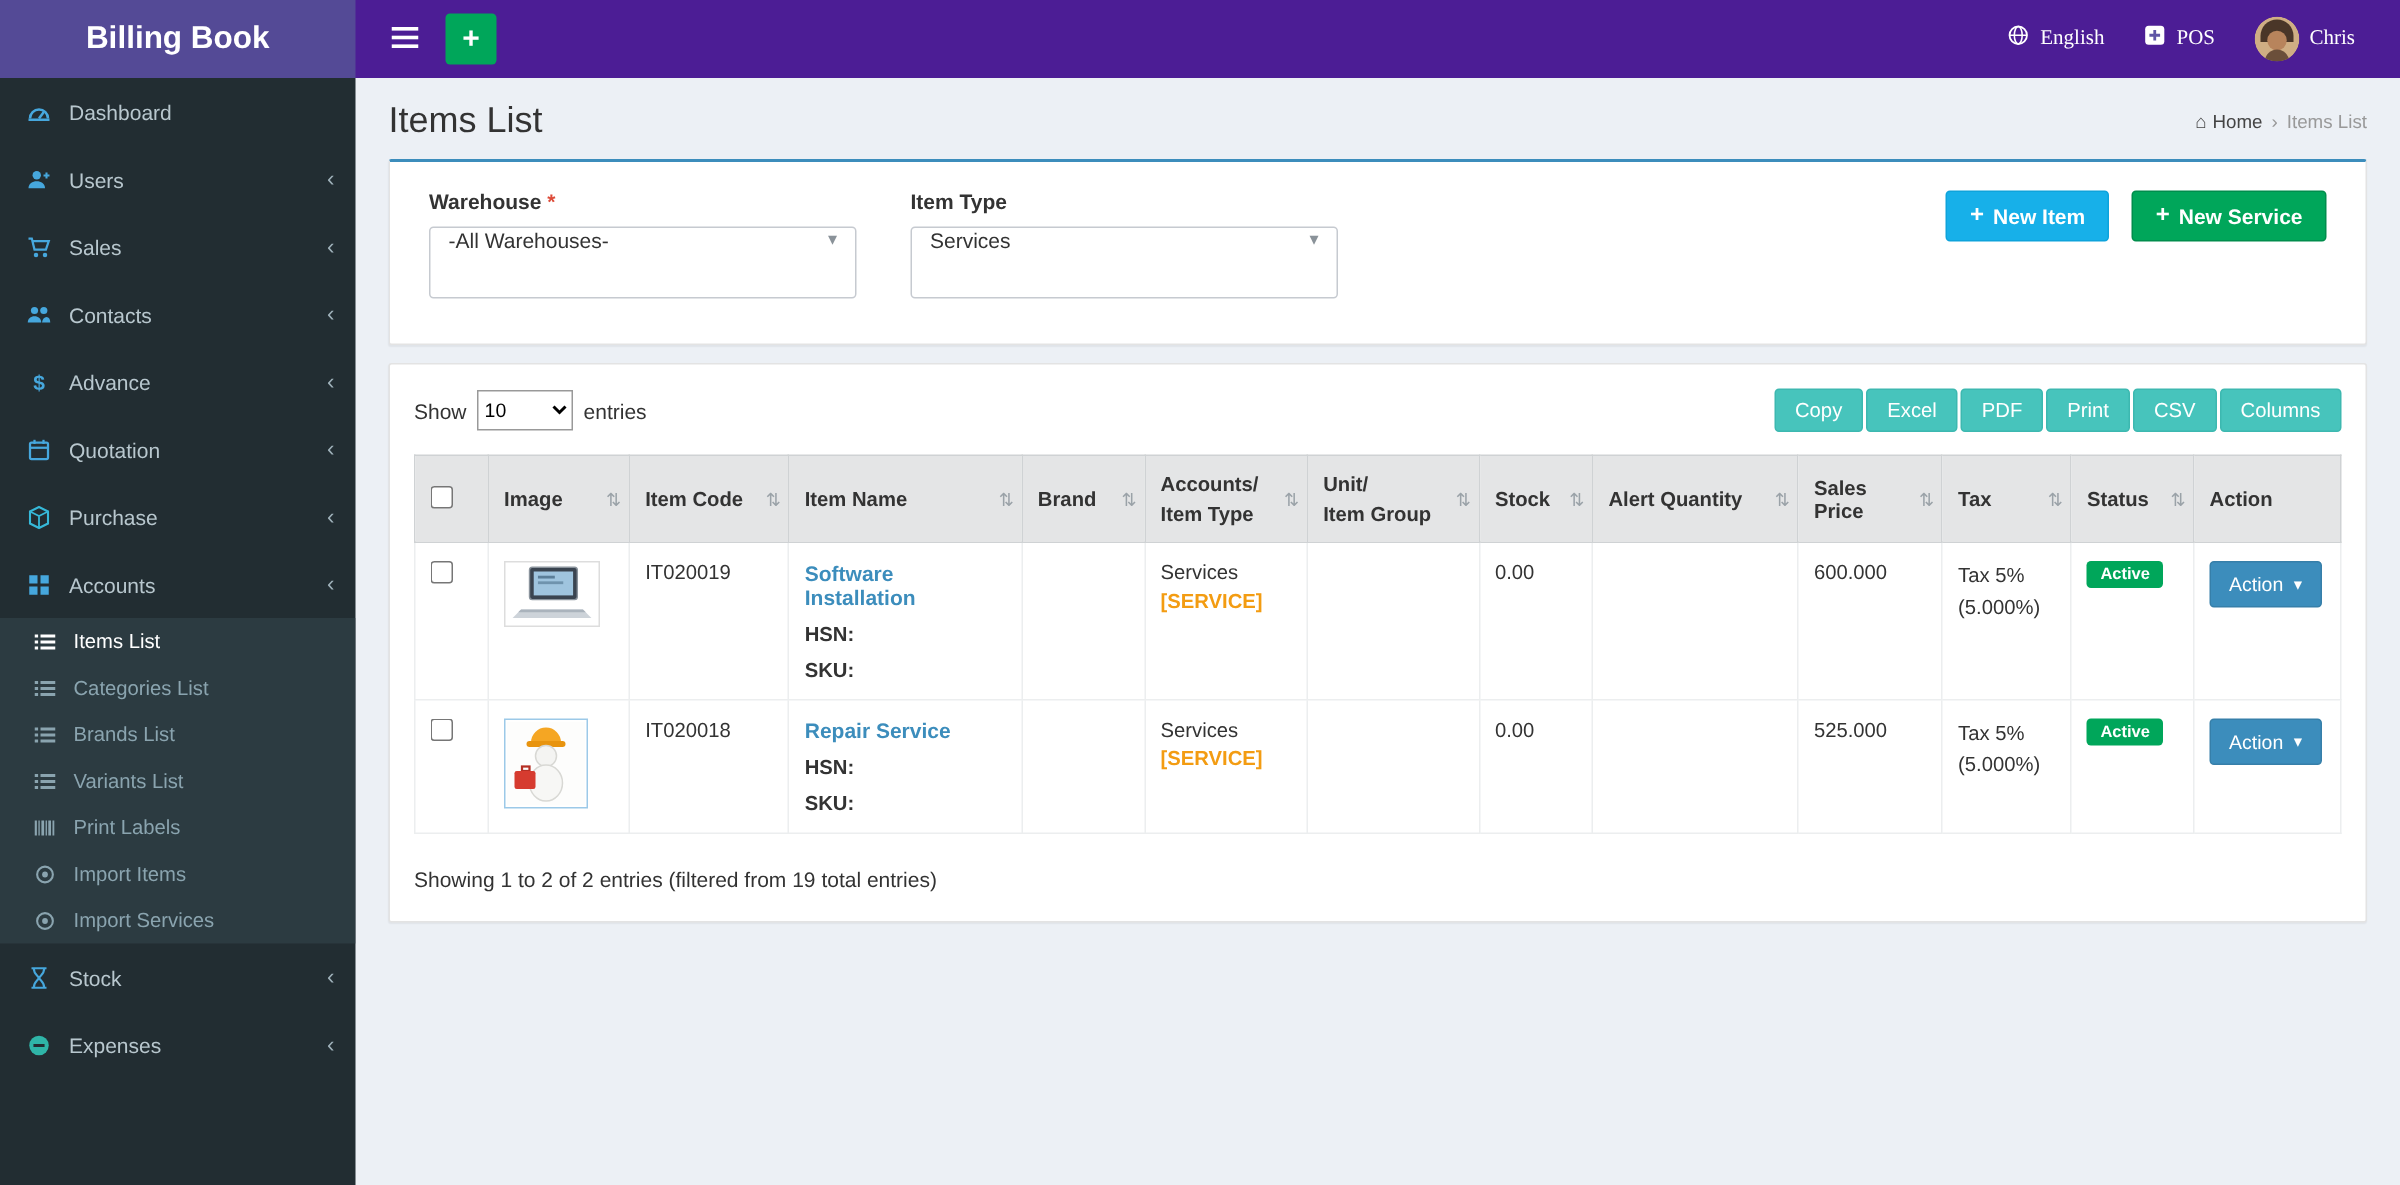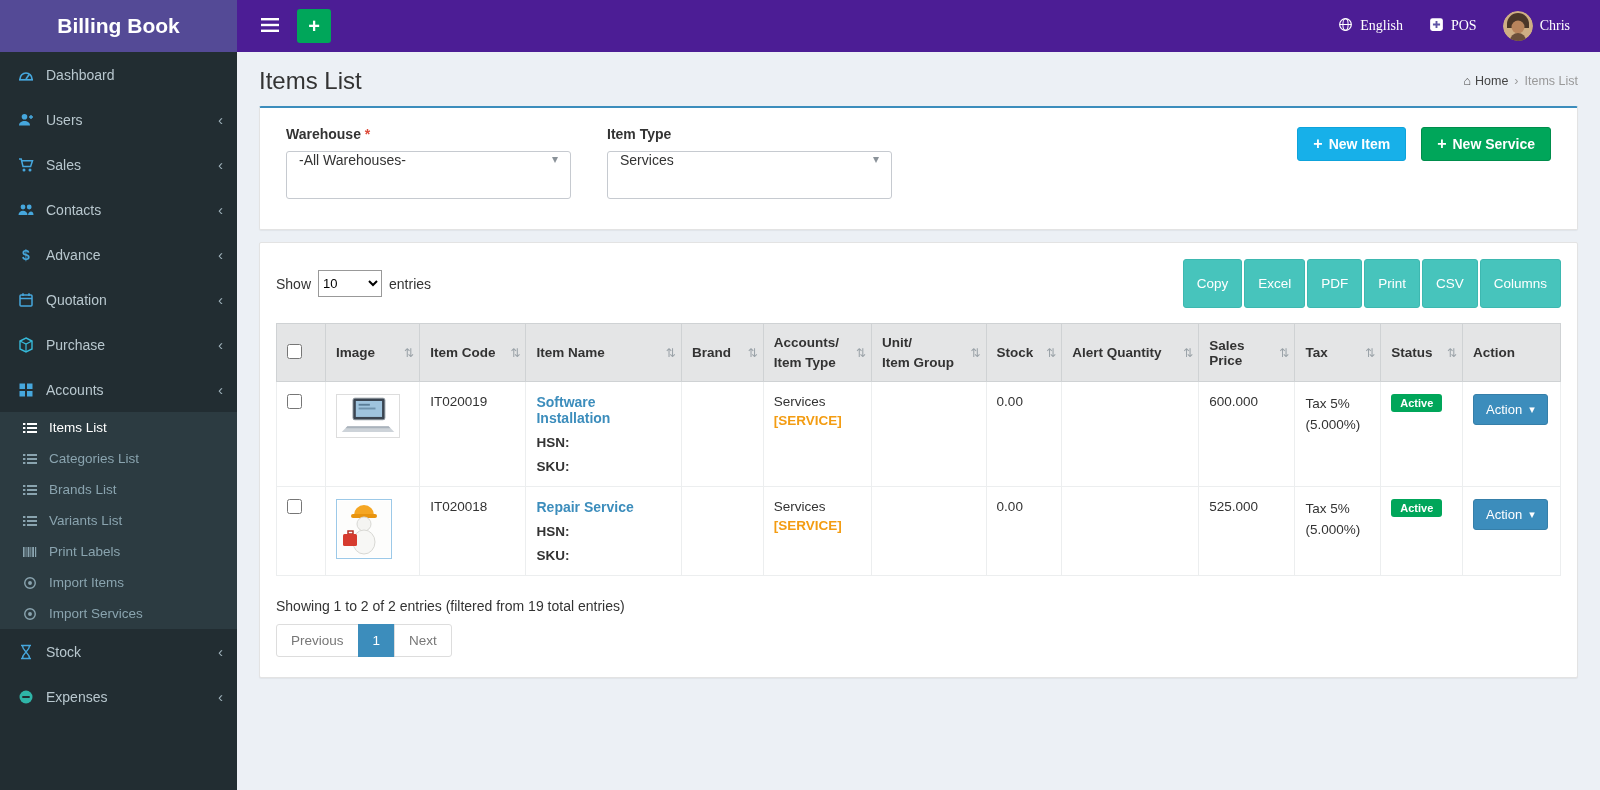--- a/index.html
+++ b/index.html
@@ -67,21 +67,21 @@
   .btn-success { background: #00a65a; border-color: #008d4c; }
   .btn-plus { font-size: 16px; font-weight: bold; line-height: 1; }
 
   
   .table-card { padding: 16px 16px 20px 16px; }
   .toolbar { display: flex; align-items: center; }
   .length-ctl { display: flex; align-items: center; gap: 7px; font-size: 14px; }
   .length-ctl select { height: 27px; width: 64px; border: 1px solid #999; background: #fff; font-size: 13px;
                        font-family: "Liberation Sans", sans-serif; }
   .export-group { margin-left: auto; display: flex; gap: 2px; }
-  .export-btn { background: #47c4bc; color: #fff; border: 1px solid #3db8b0; padding: 16px 13px; font-size: 13.5px;
+  .export-btn { background: #47c4bc; color: #fff; border: 1px solid #3db8b0; padding: 6px 13px; font-size: 13.5px;
                 border-radius: 3px; cursor: pointer; font-family: "Liberation Sans", sans-serif; }
   .search-ctl { display: flex; align-items: center; gap: 6px; margin-left: 6px; }
   .search-ctl label { font-size: 14px; }
   .search-ctl input { height: 30px; width: 178px; border: 1px solid #c6cad0; border-radius: 3px; padding: 0 8px;
                       font-size: 13px; font-family: "Liberation Sans", sans-serif; }
 
   
   table.items { width: 100%; border-collapse: collapse; margin-top: 15px; font-size: 13.5px; color: #333; }
   table.items th { background: #e4e5e6; border: 1px solid #cfd2d4; font-weight: bold; text-align: left;
                    padding: 9px 22px 9px 10px; position: relative; vertical-align: middle; }
@@ -102,21 +102,21 @@
   .cat-line { margin-top: 0; }
   .tax-line { line-height: 1.55; }
   .badge-active { background: #00a65a; color: #fff; font-size: 11px; font-weight: bold; padding: 3px 9px;
                   border-radius: 3px; display: inline-block; }
   .action-btn { background: #3c8dbc; color: #fff; border: 1px solid #367fa9; border-radius: 3px; padding: 7px 12px;
                 font-size: 13px; display: inline-flex; align-items: center; gap: 7px; cursor: pointer;
                 font-family: "Liberation Sans", sans-serif; }
   .action-caret { font-size: 11px; }
 
   
-  .table-footer { display: flex; justify-content: space-between; align-items: flex-start; margin-top: 18px; flex-direction: column; }
+  .table-footer { display: flex; justify-content: space-between; align-items: flex-start; margin-top: 18px; }
   .table-info { font-size: 14px; color: #333; padding-top: 4px; }
   .pagination { display: flex; margin-top: 10px; }
   .page-btn { border: 1px solid #ddd; background: #fff; color: #777; padding: 8px 14px; font-size: 13.5px;
               cursor: pointer; margin-left: -1px; font-family: "Liberation Sans", sans-serif; }
   .page-btn.first { border-radius: 3px 0 0 3px; margin-left: 0; }
   .page-btn.last { border-radius: 0 3px 3px 0; }
   .page-btn.active { background: #3c8dbc; border-color: #3c8dbc; color: #fff; }
 </style>
 </head>
 <body>
@@ -601,24 +601,19 @@
                   <span class="action-caret">▾</span>
                 </button>
               </td>
             </tr>
 
           </tbody>
         </table>
 
         <div class="table-footer">
           <div class="table-info">Showing 1 to 2 of 2 entries (filtered from 19 total entries)</div>
-          <div class="pagination">
-            <button class="page-btn first">Previous</button>
-            <button class="page-btn active">1</button>
-            <button class="page-btn last">Next</button>
-          </div>
         </div>
 
       </section>
 
     </main>
   </div>
 </div>
 
 </body></html>

